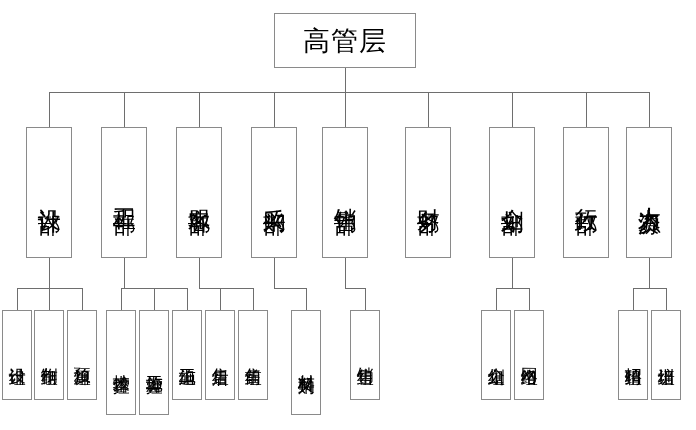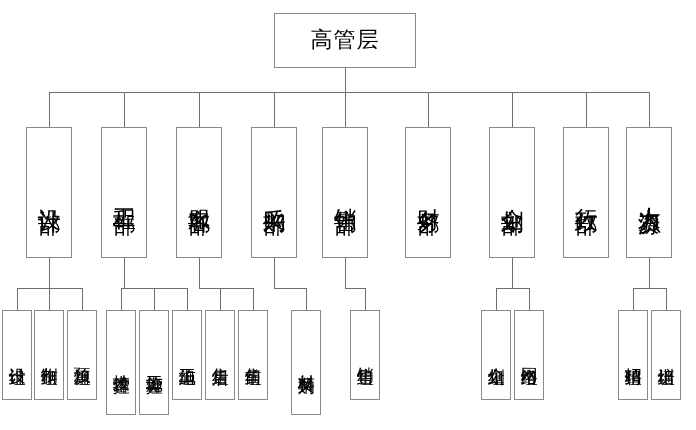--- a/index.html
+++ b/index.html
@@ -20,21 +20,21 @@
     box-sizing:border-box;
     border:1.4px solid #8a8a8a;
     background:#ffffff;
     display:flex;
     align-items:center;
     justify-content:center;
     color:#000;
     line-height:1.02;
   }
   .node.root{
-    font-size:22px;
+    font-size:27px;
     letter-spacing:1px;
     writing-mode:horizontal-tb;
   }
   .node.vtext{
     writing-mode:vertical-rl;
     text-orientation:upright;
     letter-spacing:2px;
   }
   .node.dept{ font-size:23px; }
   .node.team{ font-size:17px; letter-spacing:1px;}

